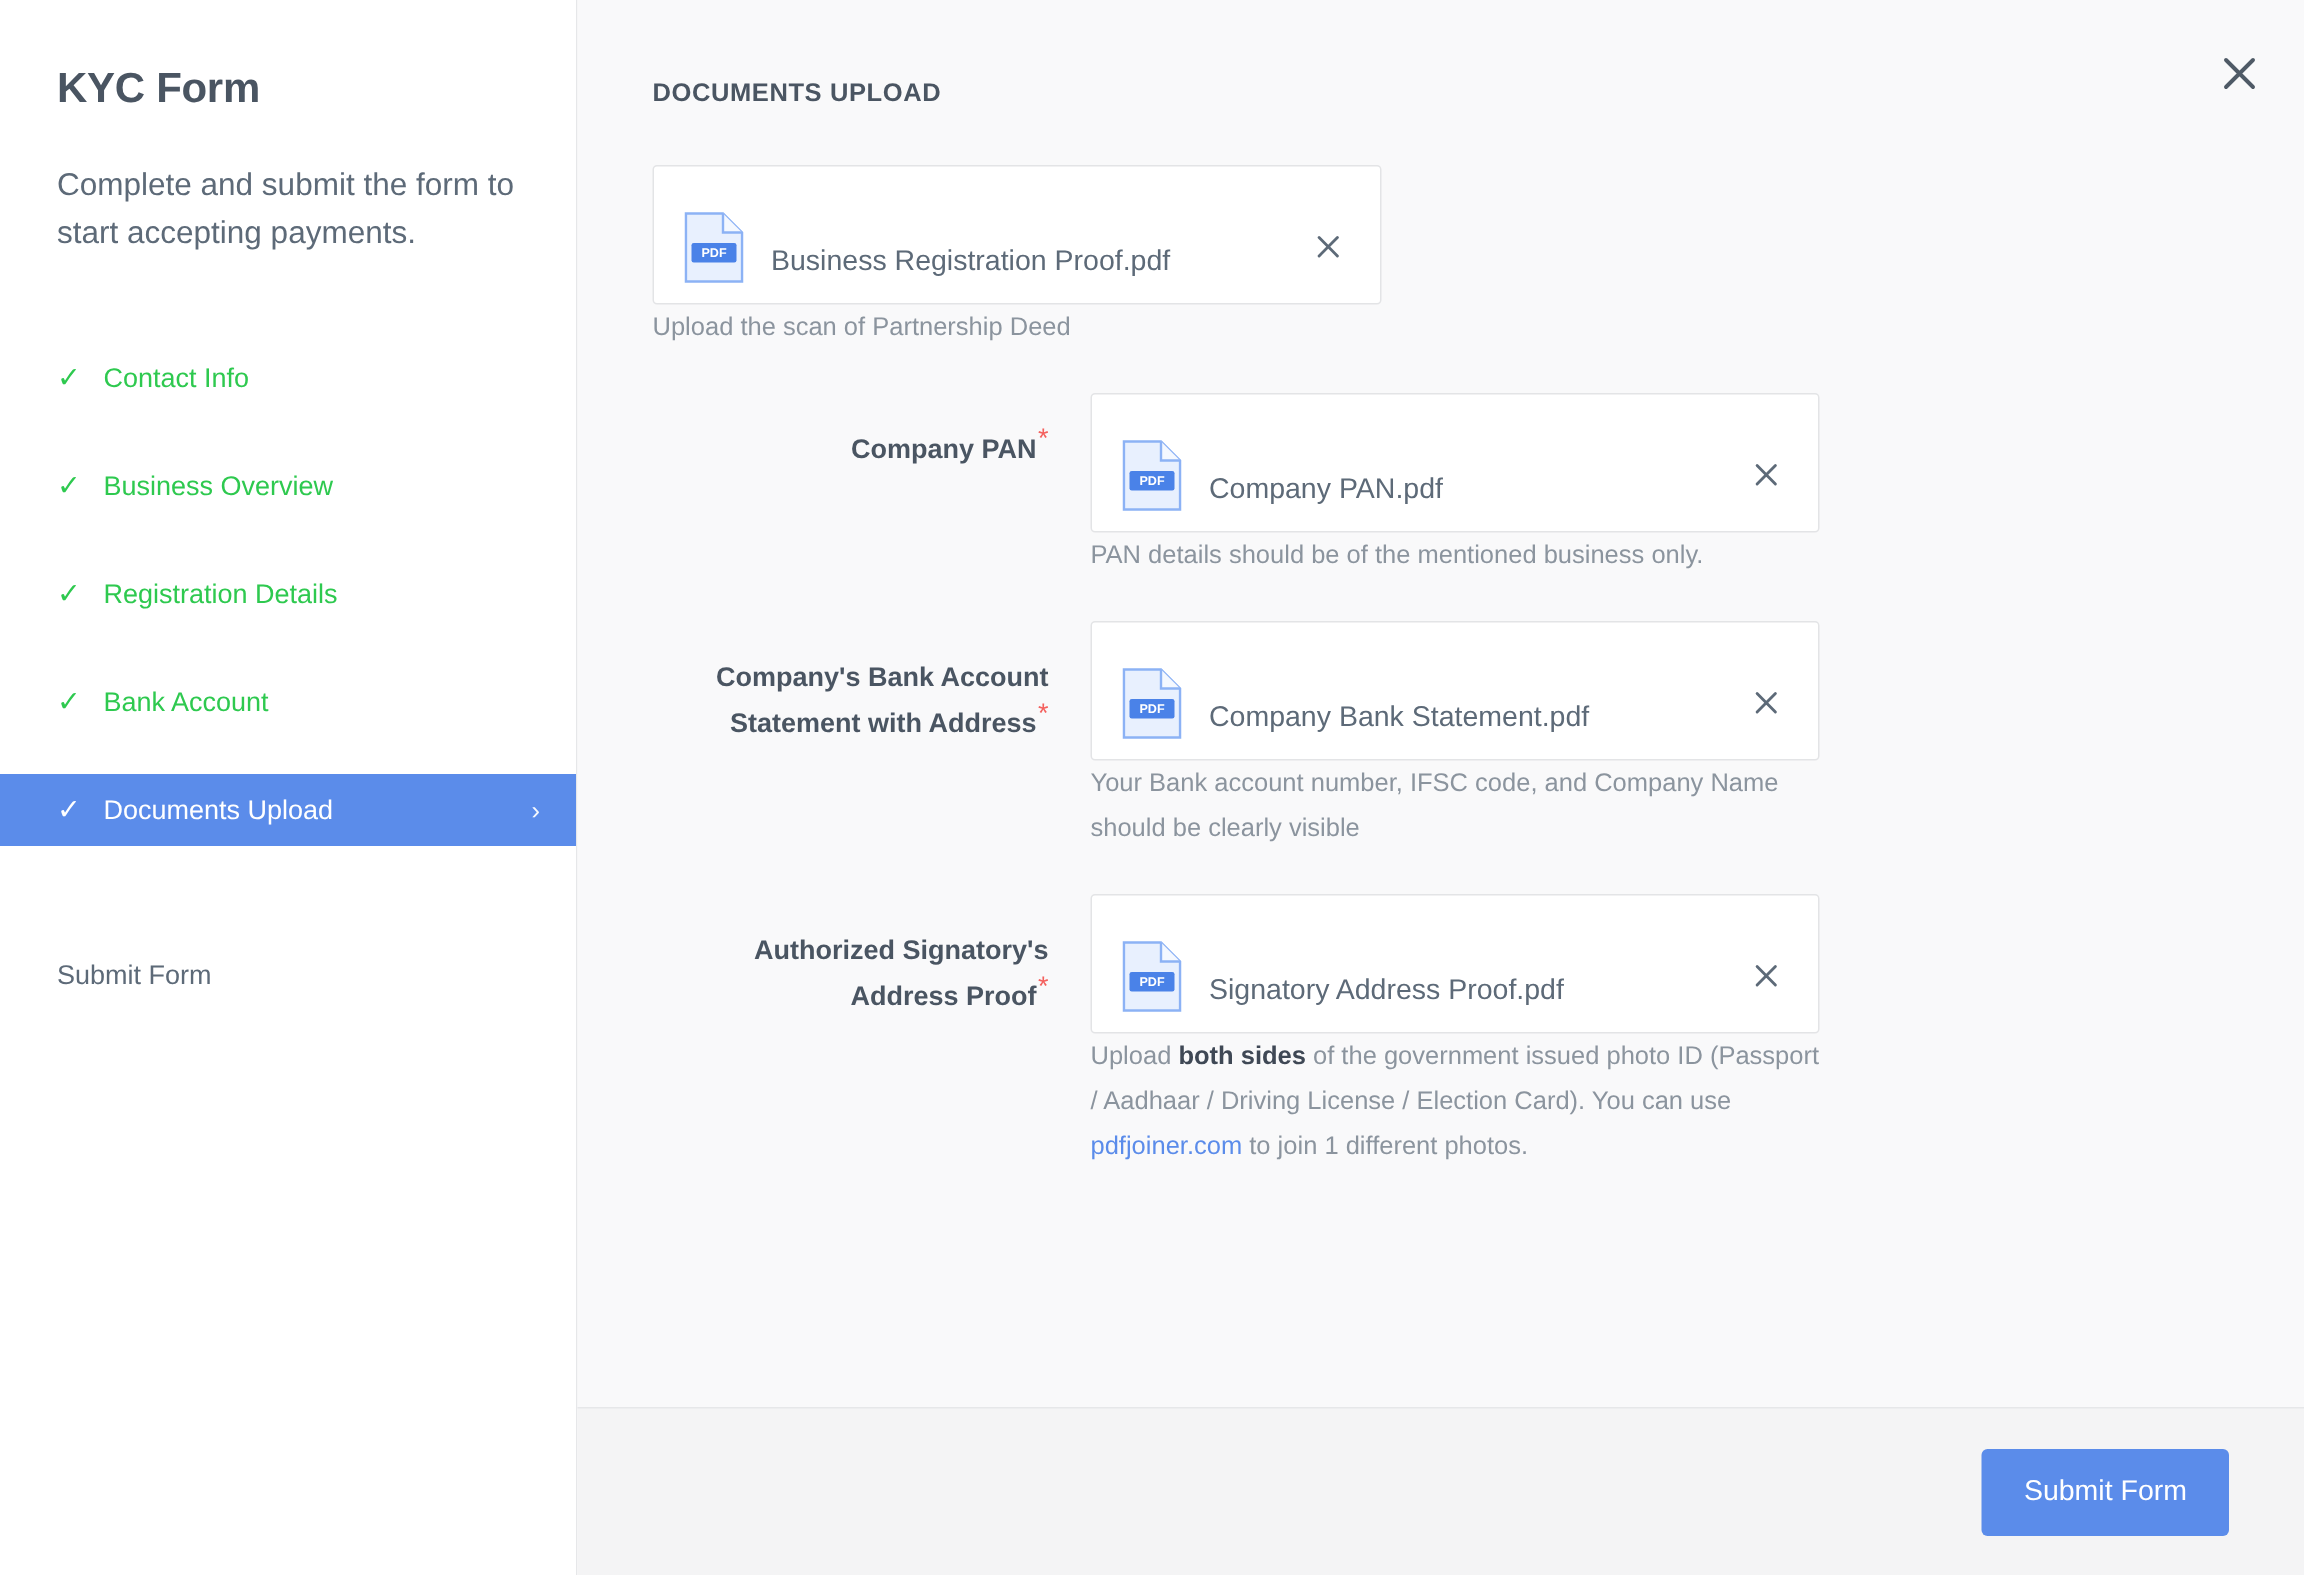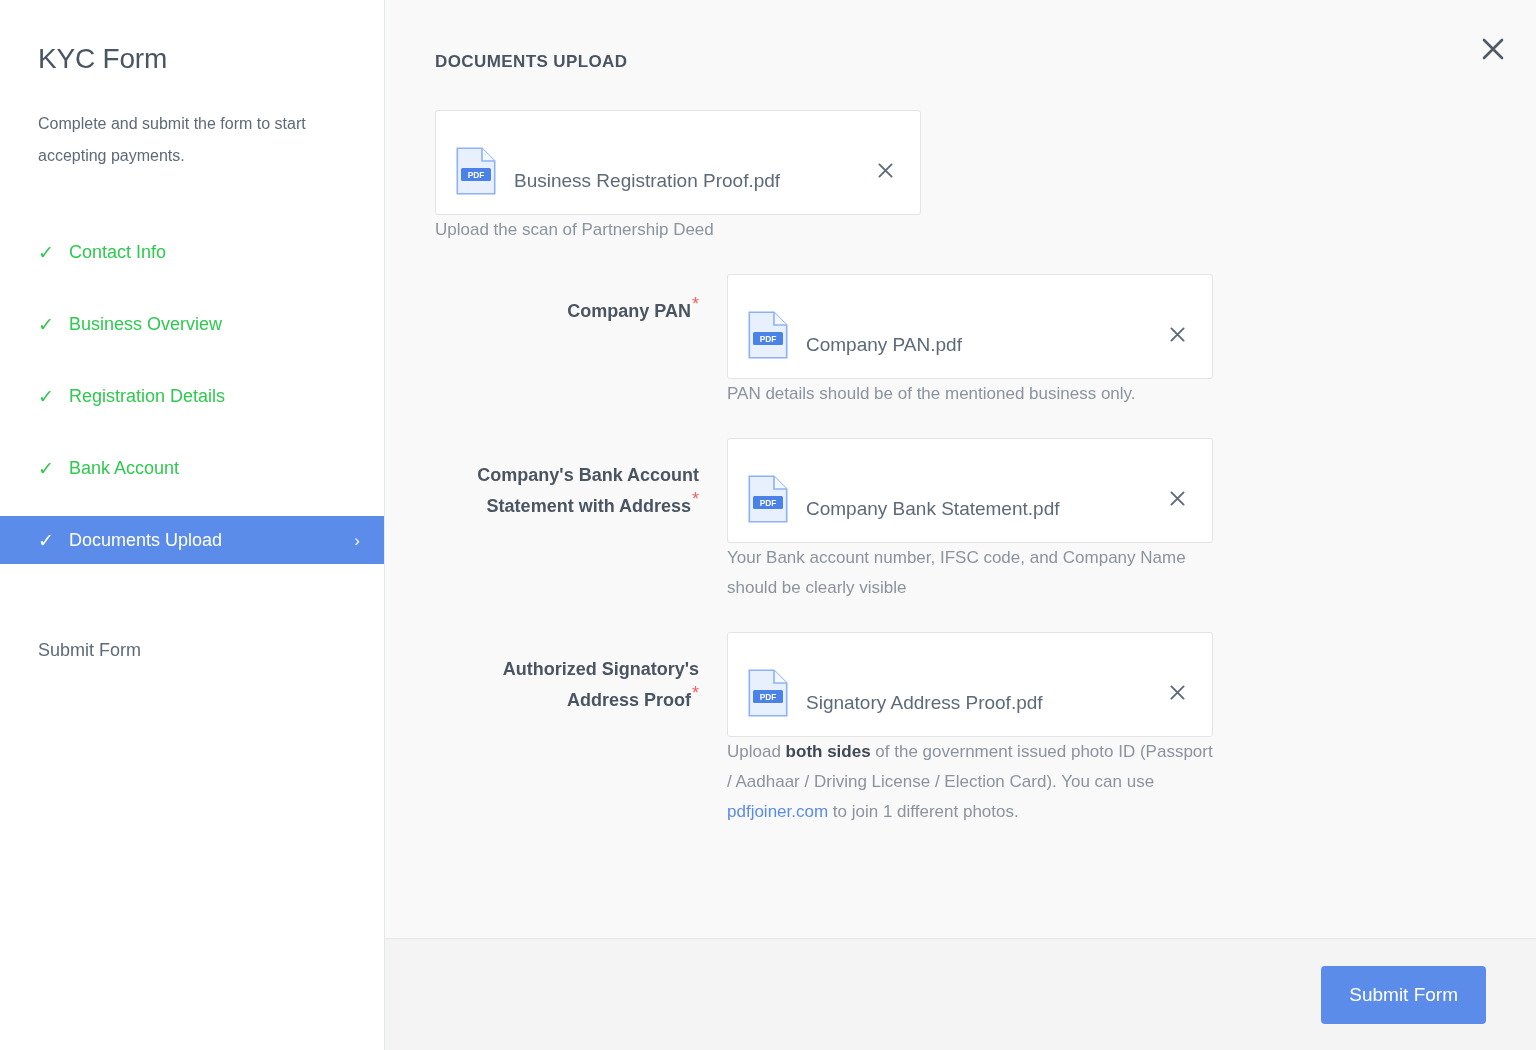--- a/index.html
+++ b/index.html
@@ -25,30 +25,30 @@
     width: 385px;
     height: 100%;
     background: #ffffff;
     border-right: 1px solid #e6e7e9;
     flex: 0 0 385px;
     position: relative;
   }
 
   .sidebar-title {
     font-size: 28px;
-    font-weight: normal;
+    font-weight: bold;
     color: #4a5562;
     letter-spacing: -0.2px;
     position: absolute;
     left: 38px;
     top: 43px;
   }
 
   .sidebar-subtitle {
-    font-size: 16px;
+    font-size: 21px;
     line-height: 32px;
     color: #5d6a78;
     position: absolute;
     left: 38px;
     top: 108px;
     width: 310px;
   }
 
   .nav {
     position: absolute;
@@ -179,21 +179,21 @@
 
   .field-control {
     width: 486px;
     flex: 0 0 486px;
   }
 
   .file-box {
     background: #ffffff;
     border: 1px solid #e3e4e6;
     border-radius: 3px;
-    height: 105px;
+    height: 93px;
     display: flex;
     align-items: center;
     padding: 16px 22px 0 20px;
   }
 
   .pdf-icon {
     flex: 0 0 40px;
     width: 40px;
     height: 48px;
     position: relative;

